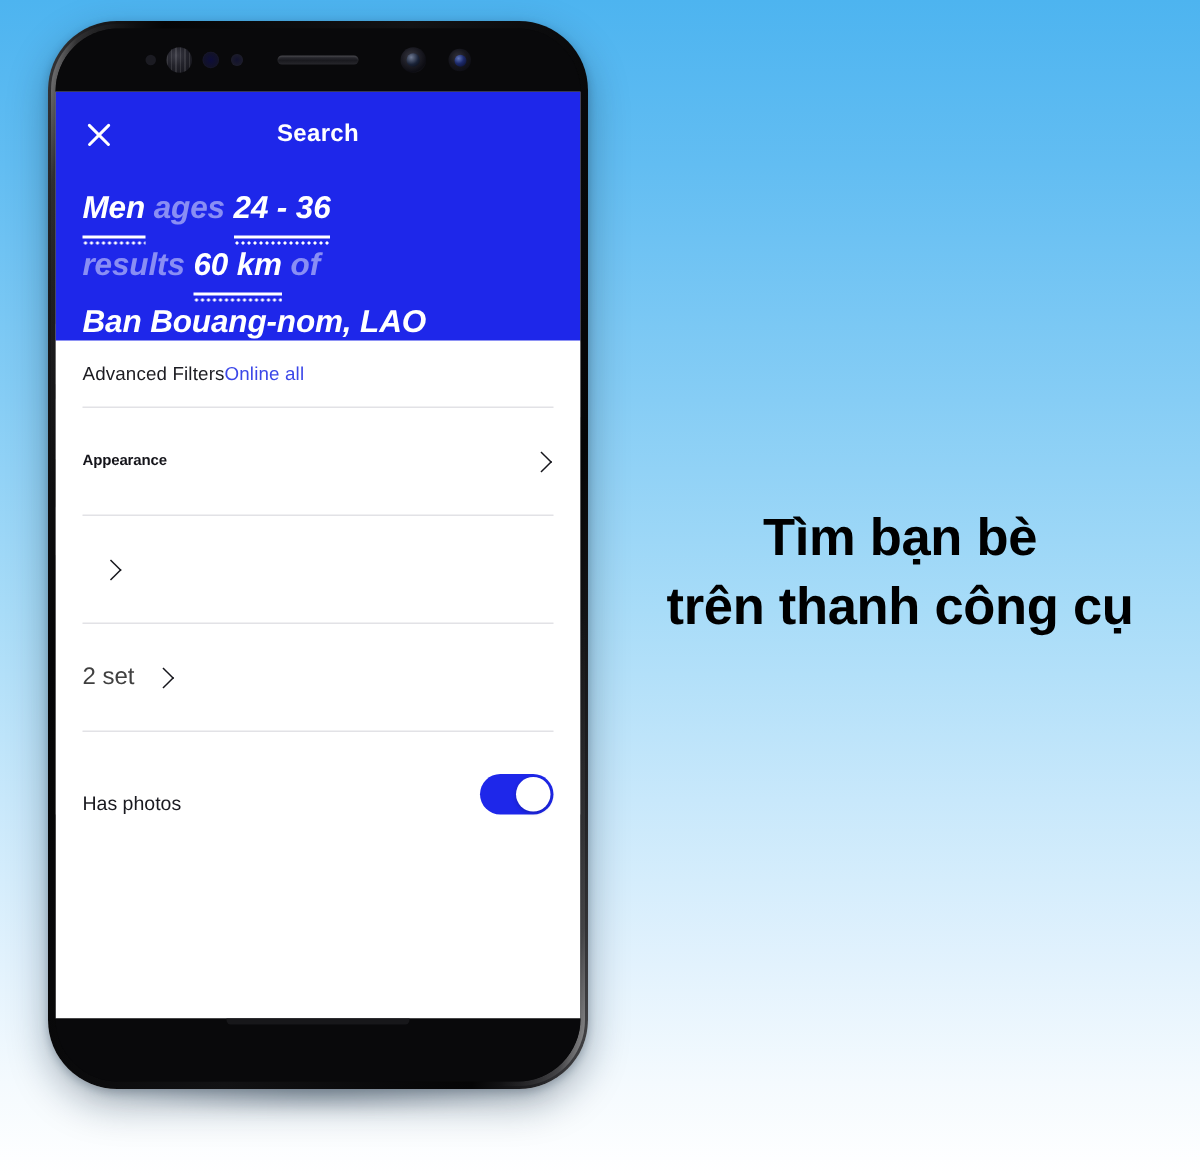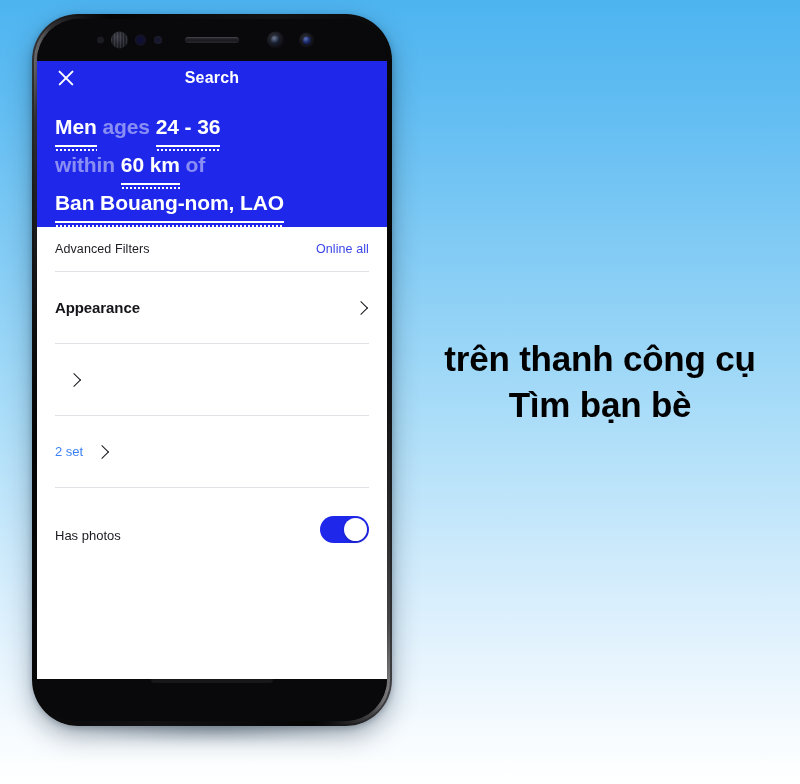--- a/index.html
+++ b/index.html
@@ -194,21 +194,21 @@
     width: 350px;
     height: 618px;
     background: #ffffff;
     overflow: hidden;
     z-index: 2;
   }
 
   
   #search-header {
     background: #1e27ea;
-    padding: 2px 18px 22px 18px;
+    padding: 14px 18px 22px 18px;
     height: 166px;
     box-sizing: border-box;
     position: relative;
   }
   #header-bar {
     display: flex;
     align-items: center;
     height: 30px;
     position: relative;
   }
@@ -238,20 +238,21 @@
     letter-spacing: 0.2px;
   }
 
   #query {
     margin-top: 16px;
     font-size: 21px;
     font-weight: bold;
     line-height: 35px;
     letter-spacing: -0.1px;
     color: #ffffff;
+    font-style: italic;
   }
   .q-line { display: block; white-space: nowrap; }
   .q-static {
     color: rgba(255,255,255,0.48);
     font-weight: bold;
   }
   .q-edit {
     color: #ffffff;
     font-weight: bold;
     position: relative;
@@ -272,21 +273,21 @@
   }
 
   
   #filters {
     background: #ffffff;
     padding: 0 18px;
   }
   #advanced-row {
     display: flex;
     align-items: center;
-    justify-content: space-between;
+    justify-content: flex-start;
     height: 44px;
   }
   #advanced-label {
     font-size: 12.5px;
     color: #1c1c22;
     letter-spacing: 0.1px;
   }
   #clear-all {
     font-size: 12.5px;
     color: #3b47e8;
@@ -297,29 +298,29 @@
     height: 1px;
     background: #e2e2e6;
   }
   .filter-row {
     display: flex;
     align-items: center;
     height: 71px;
     cursor: pointer;
   }
   .filter-name {
-    font-size: 15px;
+    font-size: 10px;
     font-weight: bold;
     color: #14141a;
     flex: 1 1 auto;
     letter-spacing: -0.1px;
   }
   .filter-count {
-    font-size: 13px;
-    color: #3b82f6;
+    font-size: 16px;
+    color: #404040;
     margin-right: 14px;
   }
   .chevron {
     width: 9px; height: 9px;
     border-right: 1.9px solid #16161c;
     border-top: 1.9px solid #16161c;
     transform: rotate(45deg);
     flex: 0 0 auto;
     margin-right: 3px;
   }
@@ -379,22 +380,22 @@
     line-height: 1;
     font-weight: normal;
   }
 </style>
 </head>
 <body>
 
 <div id="stage">
 
   <div id="caption">
+    <span class="caption-line">Tìm bạn bè</span>
     <span class="caption-line">trên thanh công cụ</span>
-    <span class="caption-line">Tìm bạn bè</span>
   </div>
 
   <div id="phone-shadow"></div>
 
   <div id="phone">
     <div id="phone-rim"></div>
 
     <div id="phone-body">
 
       <div class="side-btn" id="btn-volume-up"></div>
@@ -421,21 +422,21 @@
             <div id="search-title">Search</div>
           </div>
 
           <div id="query">
             <span class="q-line">
               <span class="q-edit">Men</span>
               <span class="q-static">ages</span>
               <span class="q-edit">24 - 36</span>
             </span>
             <span class="q-line">
-              <span class="q-static">within</span>
+              <span class="q-static">results</span>
               <span class="q-edit">60 km</span>
               <span class="q-static">of</span>
             </span>
             <span class="q-line">
               <span class="q-edit">Ban Bouang-nom, LAO</span>
             </span>
           </div>
         </div>
 
         <div id="filters">

